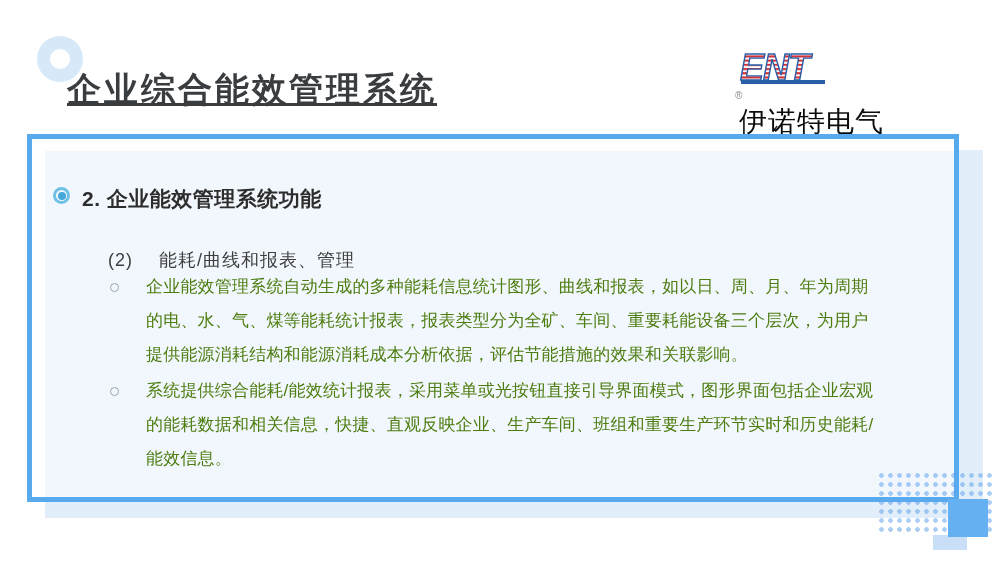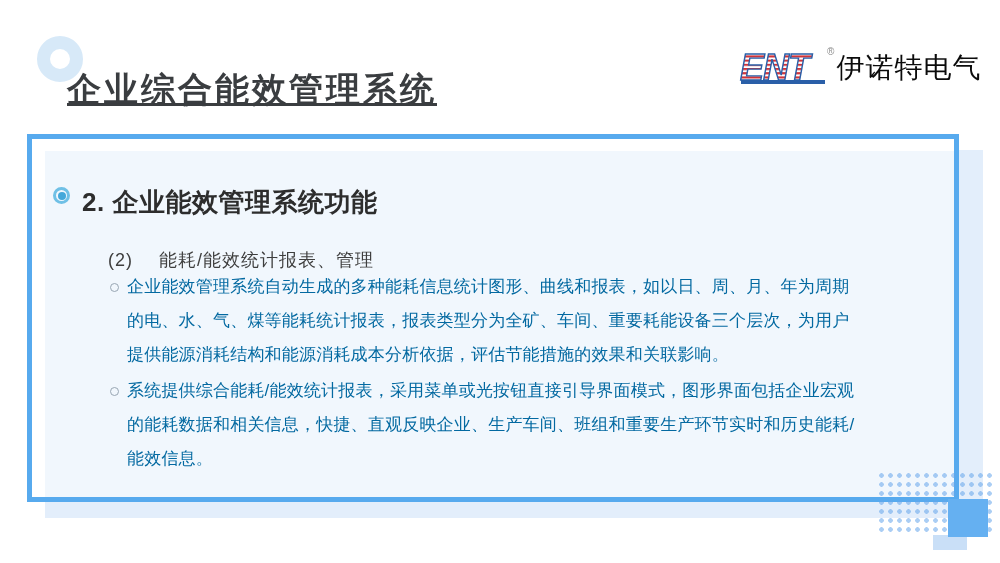--- a/index.html
+++ b/index.html
@@ -12,21 +12,21 @@
   .title-circle {
     position:absolute; left:37px; top:36px; width:20px; height:20px;
     border:13px solid #d7e9f8; border-radius:50%;
   }
   .page-title {
     position:absolute; left:67px; top:44px;
     font-size:34px; font-weight:bold; color:#3a3d40; letter-spacing:3px;
     white-space:pre;
     text-decoration:underline;
   }
-  .logo { position:absolute; left:739px; top:47px; display:flex; align-items:flex-start; }
+  .logo { position:absolute; left:739px; top:47px; display:flex; align-items:flex-start;flex-direction:column; }
   .logo-mark { display:block; }
   .logo-reg { font-size:10px; color:#8a8a8a; margin:0 2px 0 -4px; line-height:10px; }
   .logo-company {
     font-size:28px; font-weight:normal; color:#0b0b0b; letter-spacing:1px;
     line-height:42px; white-space:pre;
   }
 
   
   .shadow-box {
     position:absolute; left:45px; top:150px; width:938px; height:368px;
@@ -44,40 +44,40 @@
   .section-bullet {
     position:absolute; left:53px; top:187px; width:11px; height:11px;
     border:3px solid #6fc0e6; border-radius:50%;
   }
   .section-bullet::after {
     content:""; position:absolute; left:1.5px; top:1.5px; width:8px; height:8px;
     background:#45a8da; border-radius:50%;
   }
   .section-heading {
     position:absolute; left:82px; top:185px;
-    font-size:26px; font-weight:bold; color:#2d2d2d; letter-spacing:0.5px;
+    font-size:21px; font-weight:bold; color:#2d2d2d; letter-spacing:0.5px;
     white-space:pre;
   }
   .sub-heading {
     position:absolute; left:84px; top:227px;
     font-size:18px; color:#3e3e3e; letter-spacing:1px; white-space:pre;
   }
   .sub-num { margin-right:26px; }
 
   .item-bullet {
     position:absolute; left:110px; width:9px; height:9px;
     border:1.5px solid #98a6b3; border-radius:50%; box-sizing:border-box;
     background:transparent;
   }
   .item-bullet.b1 { top:283px; }
   .item-bullet.b2 { top:387px; }
 
   .para {
-    position:absolute; left:127px;
-    font-size:17px; line-height:34px; color:#0369a1; letter-spacing:0.2px;
+    position:absolute; left:146px;
+    font-size:17px; line-height:34px; color:#4d7c0f; letter-spacing:0.2px;
     white-space:pre;
   }
   .para.p1 { top:270px; }
   .para.p2 { top:374px; }
 
   
   .dots {
     position:absolute; left:877px; top:471px; width:116px; height:61px;
     background-image:radial-gradient(circle, rgba(100,165,235,0.55) 2px, rgba(100,165,235,0) 2.6px);
     background-size:9px 9px;
@@ -116,21 +116,21 @@
 
   <div class="shadow-box"></div>
   <div class="main-box">
     <div class="inner-panel"></div>
   </div>
 
   <div class="section-bullet"></div>
   <div class="section-heading">2. 企业能效管理系统功能</div>
 
   <div class="sub-heading">
-    <span class="sub-num">(2)</span><span>能耗/能效统计报表、管理</span>
+    <span class="sub-num">(2)</span><span>能耗/曲线和报表、管理</span>
   </div>
 
   <div class="item-bullet b1"></div>
   <div class="para p1">企业能效管理系统自动生成的多种能耗信息统计图形、曲线和报表，如以日、周、月、年为周期
 的电、水、气、煤等能耗统计报表，报表类型分为全矿、车间、重要耗能设备三个层次，为用户
 提供能源消耗结构和能源消耗成本分析依据，评估节能措施的效果和关联影响。</div>
 
   <div class="item-bullet b2"></div>
   <div class="para p2">系统提供综合能耗/能效统计报表，采用菜单或光按钮直接引导界面模式，图形界面包括企业宏观
 的能耗数据和相关信息，快捷、直观反映企业、生产车间、班组和重要生产环节实时和历史能耗/

